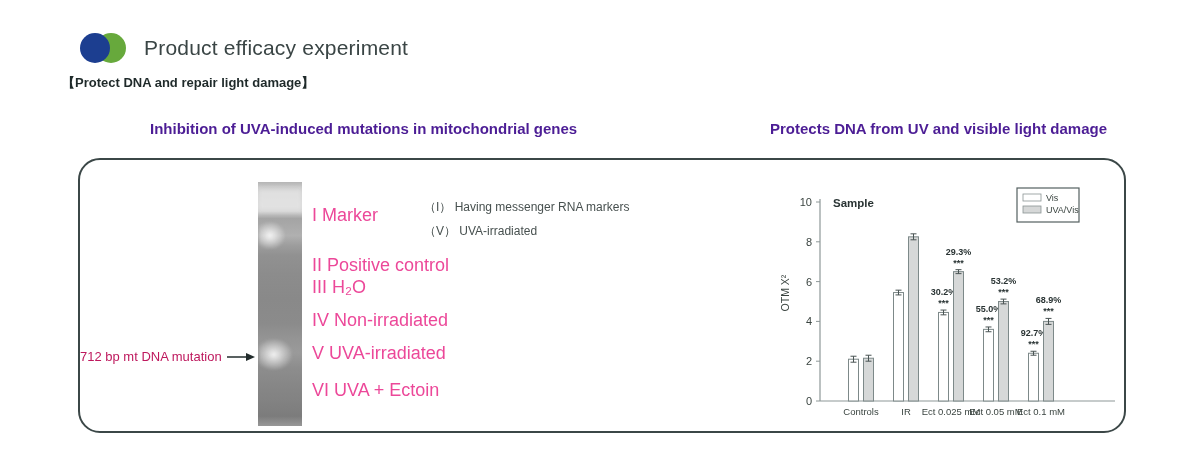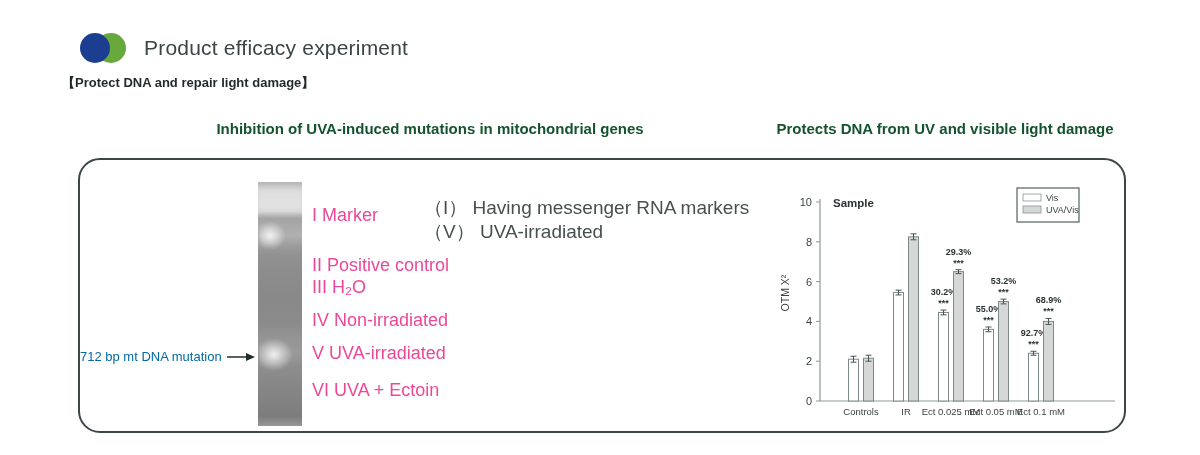--- a/index.html
+++ b/index.html
@@ -9,50 +9,50 @@
   
   .brand{position:absolute;left:80px;top:33px;display:flex;align-items:center;}
   .logo{position:relative;width:47px;height:30px;flex:0 0 auto;}
   .logo .c{position:absolute;top:0;width:30px;height:30px;border-radius:50%;}
   .c-green{left:16px;}
   .c-blue{left:0;z-index:2;}
   .page-title{margin:0 0 0 17px;font-size:21px;font-weight:400;color:#3a4545;letter-spacing:.2px;}
 
   .section-heading{position:absolute;left:62px;top:74px;margin:0;font-size:13px;font-weight:bold;color:#1f2a2a;}
 
-  .col-title{position:absolute;top:120px;margin:0;font-size:15px;font-weight:600;color:#14532d;text-align:center;}
+  .col-title{position:absolute;top:120px;margin:0;font-size:15px;font-weight:600;color:#4c1d95;}
   .left-title{left:150px;width:560px;}
   .right-title{left:770px;width:350px;}
 
   
   .panel{position:absolute;left:78px;top:158px;width:1048px;height:275px;
          border:2px solid #3b4747;border-radius:22px;box-sizing:border-box;background:#fff;}
 
   
   .gel-caption{position:absolute;left:0;top:189px;width:174px;text-align:left;
-               font-size:13px;color:#0369a1;white-space:nowrap;}
+               font-size:13px;color:#be185d;white-space:nowrap;}
   .gel-caption .arrow-icon{vertical-align:-1px;margin-left:5px;}
   .gel{position:absolute;left:178px;top:22px;width:44px;height:244px;overflow:hidden;
        background:linear-gradient(180deg,
          #b5b5b5 0%, #c9c9c9 2%, #d0d0d0 5%, #d8d8d8 9%, #d3d3d3 12%,
          #a4a4a4 15%, #a9a9a9 18%, #b0b0b0 22%, #9d9d9d 26%, #919191 30%,
          #8c8c8c 38%, #898989 48%, #8b8b8b 58%, #949494 64%, #9a9a9a 70%,
          #8d8d8d 76%, #868686 84%, #828282 90%, #7c7c7c 96%, #989898 100%);}
   .gel-band{position:absolute;}
   .band-i{top:3%;left:0;right:0;height:9%;background:rgba(228,228,228,.8);filter:blur(2px);}
   .band-ii{top:16.5%;left:3%;width:58%;height:11%;
            background:radial-gradient(ellipse at 42% 50%, #f4f4f4 0%, rgba(220,220,220,0) 75%);filter:blur(1px);}
   .band-v{top:64.5%;left:3%;width:74%;height:12.5%;
           background:radial-gradient(ellipse at 45% 50%, #f1f1f1 0%, rgba(212,212,212,0) 75%);filter:blur(1px);}
 
   .lane-label{position:absolute;left:232px;font-size:18px;color:#ec4899;white-space:nowrap;}
   .l1{top:45px}.l2{top:95px}.l3{top:117px}.l4{top:150px}.l5{top:183px}.l6{top:220px}
 
   
-  .notes{position:absolute;left:344px;top:36px;width:348px;font-size:19px;
+  .notes{position:absolute;left:344px;top:36px;width:348px;font-size:12px;
          line-height:23.5px;color:#47504f;}
   .notes p{margin:0;}
 
   
   .chart-svg{position:absolute;left:695px;top:16px;width:348px;height:252px;
              font-family:"Liberation Sans",sans-serif;}
 </style>
 </head>
 <body>
 

